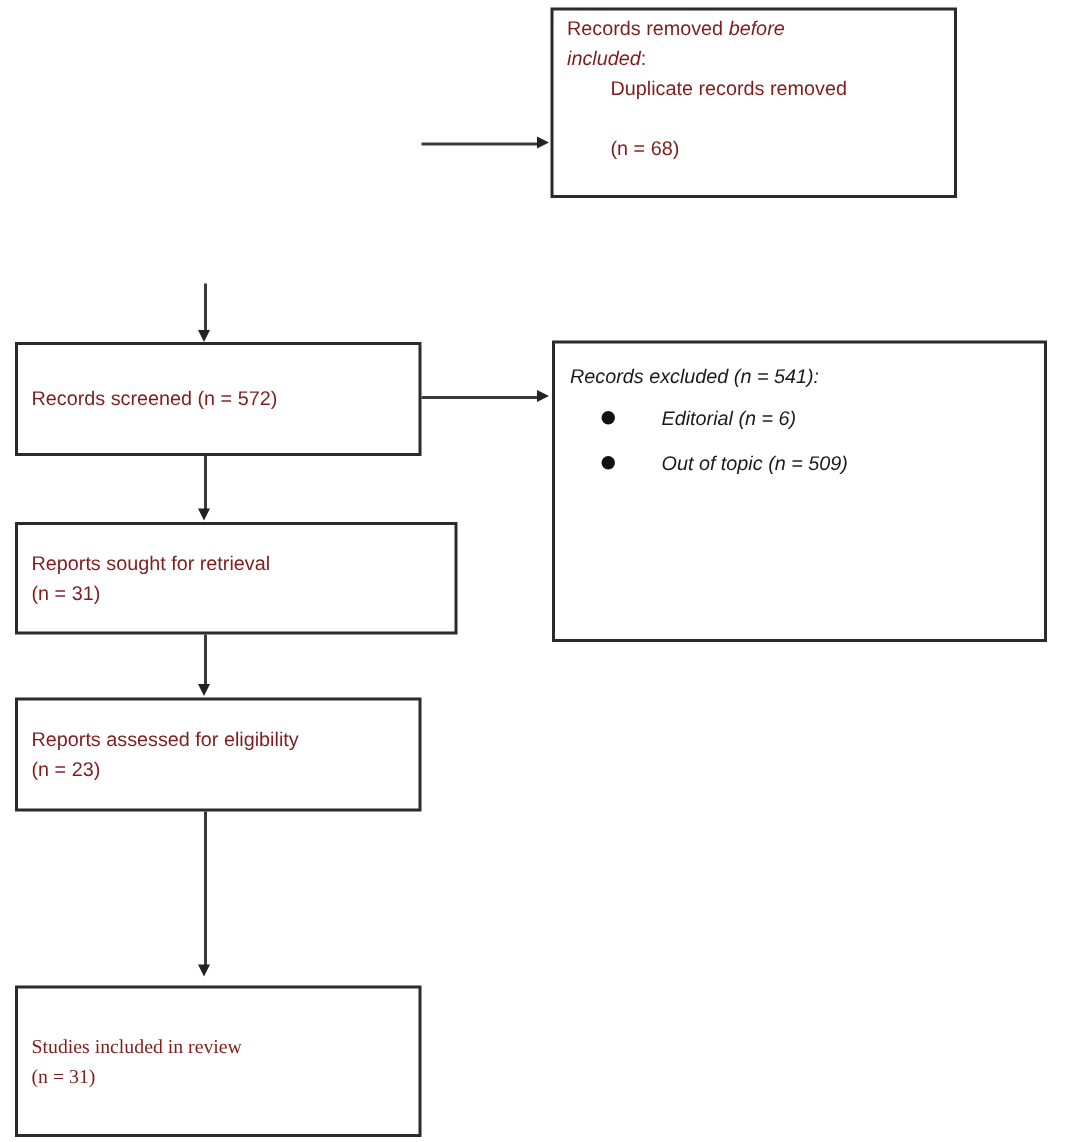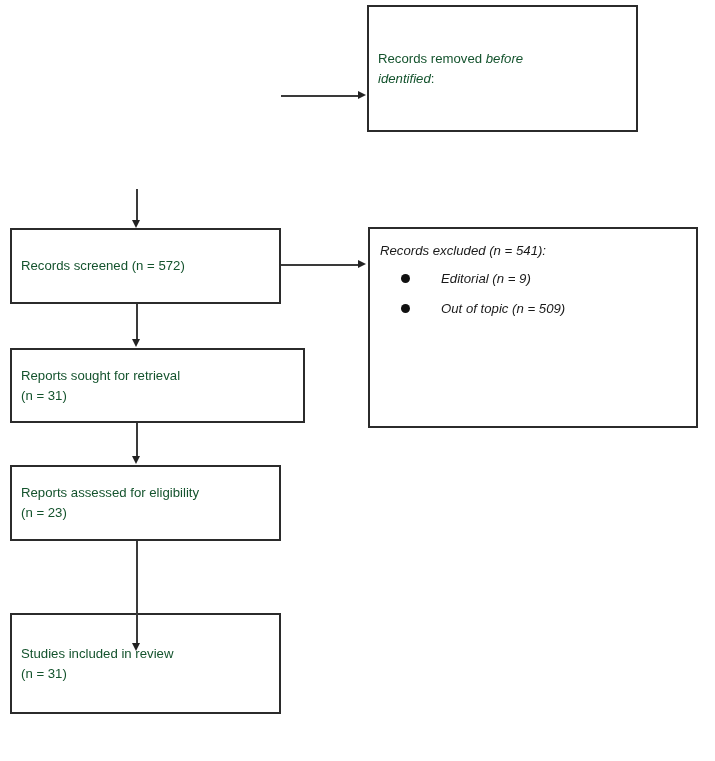--- a/index.html
+++ b/index.html
@@ -28,35 +28,35 @@
     box-sizing: border-box;
     border: 2px solid #2b2b2b;
     background: #ffffff;
     display: flex;
     flex-direction: column;
     justify-content: center;
   }
   .box-text {
     font-size: 13.2px;
     line-height: 20px;
-    color: #14532d;
+    color: #7f1d1d;
     padding: 0 7px;
     white-space: pre-line;
   }
   .box-text .ital { font-style: italic; }
   .indent-line { padding-left: 29px; }
 
   
   #box-identified { left: 10px; top: 8px;   width: 271px; height: 181px; }
   #box-removed    { left: 367px; top: 5px;  width: 271px; height: 127px; }
   #box-screened   { left: 10px; top: 228px; width: 271px; height: 76px;  }
   #box-excluded   { left: 368px; top: 227px; width: 330px; height: 201px; }
   #box-sought     { left: 10px; top: 348px; width: 295px; height: 75px;  }
   #box-assessed   { left: 10px; top: 465px; width: 271px; height: 76px;  }
-  #box-included   { left: 10px; top: 613px; width: 271px; height: 101px; }
+  #box-included   { left: 10px; top: 657px; width: 271px; height: 101px; font-family: Liberation Serif, serif; }
 
   #box-identified .box-text,
   #box-removed .box-text { padding-left: 9px; }
   #box-screened .box-text,
   #box-sought .box-text,
   #box-assessed .box-text,
   #box-included .box-text { padding-left: 9px; }
 
   
   .excl-title {
@@ -129,34 +129,36 @@
   #conn-3-excl   { left: 281px; top: 264px; width: 80px; }
   #arrow-3-excl  { left: 358px; top: 260px; }
 </style>
 </head>
 <body>
 
 <div id="diagram">
 
 
   <div class="box" id="box-removed">
-    <div class="box-text"><span>Records removed </span><span class="ital">before</span><br><span class="ital">identified</span><span>:</span>
+    <div class="box-text"><span>Records removed </span><span class="ital">before</span><br><span class="ital">included</span><span>:</span>
+      <div class="indent-line">Duplicate records removed</div>
+      <div class="indent-line">(n = 68)</div>
     </div>
   </div>
 
   <div class="box" id="box-screened">
     <div class="box-text">Records screened (n = 572)</div>
   </div>
 
   <div class="box" id="box-excluded">
     <div class="excl-title">Records excluded (n = 541):</div>
     <ul class="excl-list">
       <li class="excl-item">
         <span class="excl-bullet"></span>
-        <span class="excl-label">Editorial (n = 9)</span>
+        <span class="excl-label">Editorial (n = 6)</span>
       </li>
       <li class="excl-item">
         <span class="excl-bullet"></span>
         <span class="excl-label">Out of topic (n = 509)</span>
       </li>
     </ul>
   </div>
 
   <div class="box" id="box-sought">
     <div class="box-text">Reports sought for retrieval

